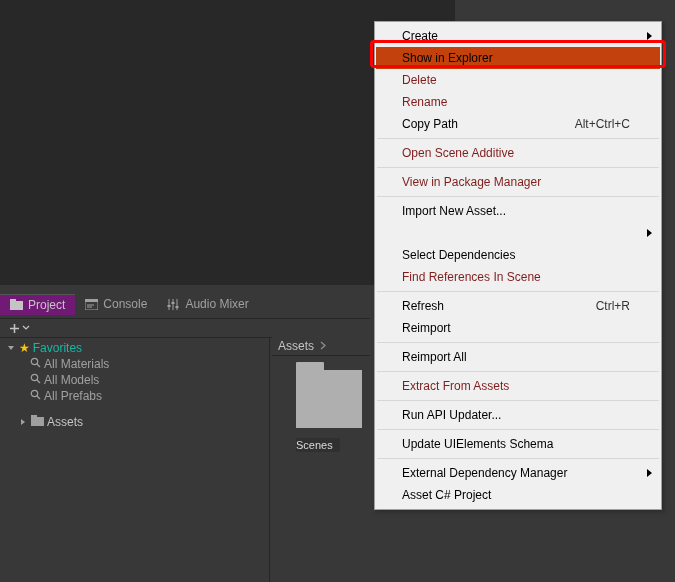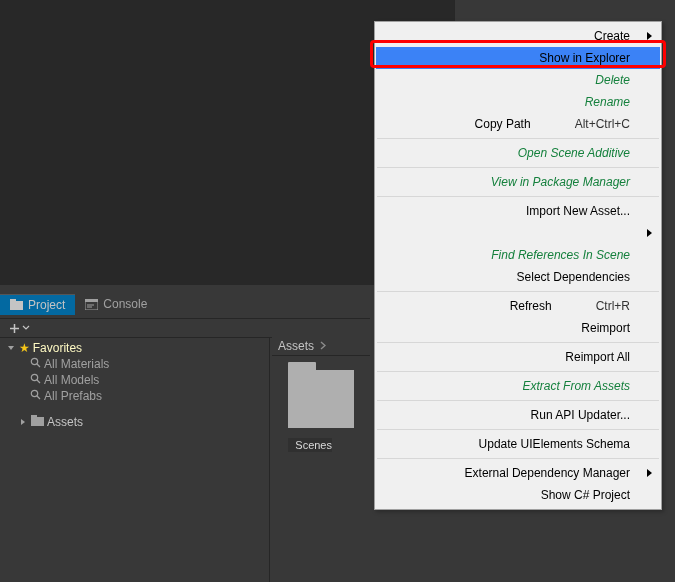--- a/index.html
+++ b/index.html
@@ -33,21 +33,21 @@
   }
   .tab {
     display: flex;
     align-items: center;
     gap: 5px;
     padding: 3px 10px;
     color: #A0A0A0;
     cursor: pointer;
   }
   .tab.active {
-    background: #0369a1;
+    background: #701a75;
     color: #C4C4C4;
     border-top: 1px solid #555;
   }
   .tab .icon { display: inline-flex; }
   .toolbar {
     position: absolute;
     top: 318px; left: 0; width: 370px; height: 20px;
     display: flex; align-items: center;
     padding: 0 4px;
     border-top: 1px solid #262626;
@@ -69,44 +69,44 @@
   .tree-row {
     display: flex; align-items: center;
     height: 16px;
     padding-left: 6px;
     gap: 3px;
     cursor: pointer;
   }
   .tree-row.indent { padding-left: 30px; }
   .tree-row.indent2 { padding-left: 18px; }
   .tree-row .label { color: #C4C4C4; }
-  .tree-row.favorites-hdr .label { color: #fef9c3; font-weight: 500; }
+  .tree-row.favorites-hdr .label { color: #14b8a6; font-weight: 500; }
   .foldout { width: 10px; display: inline-flex; justify-content: center; }
   .star { color: #F5C518; }
   .search-icon-small { color: #A0A0A0; }
   .tree-row.dim .label { color: #A0A0A0; }
 
   .assets-area {
     position: absolute;
     top: 336px; left: 272px; width: 98px; bottom: 0;
     background: #383838;
   }
   .assets-header {
     display: flex; align-items: center;
     height: 20px;
     padding: 0 6px;
     gap: 6px;
     color: #C4C4C4;
     border-bottom: 1px solid #262626;
   }
   .asset-tile {
     position: absolute;
-    top: 34px; left: 16px;
+    top: 34px; left: 24px;
     width: 44px;
-    text-align: right;
+    text-align: left;
   }
   .asset-tile .folder {
     width: 66px; height: 58px;
     background: #AFAFAF;
     margin-bottom: 10px;
     position: relative;
   }
   .asset-tile .folder::before {
     content: "";
     position: absolute;
@@ -131,37 +131,36 @@
     color: #000;
     font-size: 12px;
     padding: 3px 1px;
     box-shadow: 2px 2px 4px rgba(0,0,0,0.25);
   }
   .menu-item {
     display: flex;
     align-items: center;
     justify-content: space-between;
     height: 22px;
-    padding: 0 30px 0 36px;
+    padding: 0 30px 0 26px;
     position: relative;
     cursor: default;
-    text-align: right;
   }
   .menu-item .text-label { flex: 1; }
   .menu-item .shortcut { color: #333; margin-left: 44px; }
-  .menu-item.disabled { color: #15803d; font-style: italic; }
+  .menu-item.disabled { color: #7f1d1d; }
   .menu-item .sub-arrow {
     position: absolute; right: 8px;
     width: 0; height: 0;
     border-top: 4px solid transparent;
     border-bottom: 4px solid transparent;
     border-left: 5px solid #000;
   }
   .menu-item.highlight {
-    background: #3b82f6;
+    background: #c2410c;
     color: #000;
   }
   .menu-sep {
     height: 1px;
     background: #D7D7D7;
     margin: 3px 1px;
   }
   .highlight-box {
     position: absolute;
     border: 3px solid #FF0000;
@@ -191,20 +190,33 @@
   <div class="tab">
     <span class="icon">
       <svg width="13" height="11" viewBox="0 0 13 11">
           <rect x="0" y="0" width="13" height="11" fill="none" stroke="#A0A0A0" stroke-width="1"></rect>
           <rect x="0" y="0" width="13" height="3" fill="#A0A0A0"></rect>
           <line x1="2" y1="6" x2="9" y2="6" stroke="#A0A0A0"></line>
           <line x1="2" y1="8" x2="7" y2="8" stroke="#A0A0A0"></line>
         </svg>
     </span>
     <span>Console</span>
+  </div>
+  <div class="tab">
+    <span class="icon">
+      <svg width="13" height="11" viewBox="0 0 13 11">
+          <line x1="2" y1="0" x2="2" y2="11" stroke="#A0A0A0"></line>
+          <line x1="6" y1="0" x2="6" y2="11" stroke="#A0A0A0"></line>
+          <line x1="10" y1="0" x2="10" y2="11" stroke="#A0A0A0"></line>
+          <rect x="0.5" y="6" width="3" height="2" fill="#A0A0A0"></rect>
+          <rect x="4.5" y="3" width="3" height="2" fill="#A0A0A0"></rect>
+          <rect x="8.5" y="7" width="3" height="2" fill="#A0A0A0"></rect>
+        </svg>
+    </span>
+    <span>Audio Mixer</span>
   </div>
 </div>
 
 <div class="toolbar">
   <div class="plus-button">
     <svg width="13" height="13" viewBox="0 0 13 13">
         <line x1="6.5" y1="2" x2="6.5" y2="11" stroke="#C4C4C4" stroke-width="1.5"></line>
         <line x1="2" y1="6.5" x2="11" y2="6.5" stroke="#C4C4C4" stroke-width="1.5"></line>
       </svg>
     <svg width="8" height="8" viewBox="0 0 8 8" style="margin-left:1px;">
@@ -308,25 +320,25 @@
     <div class="menu-item disabled">
       <span class="text-label">View in Package Manager</span>
     </div>
     <div class="menu-sep"></div>
     <div class="menu-item">
       <span class="text-label">Import New Asset...</span>
     </div>
     <div class="menu-item">
       <span class="sub-arrow"></span>
     </div>
+    <div class="menu-item">
+      <span class="text-label">Select Dependencies</span>
+    </div>
     <div class="menu-item disabled">
       <span class="text-label">Find References In Scene</span>
-    </div>
-    <div class="menu-item">
-      <span class="text-label">Select Dependencies</span>
     </div>
     <div class="menu-sep"></div>
     <div class="menu-item">
       <span class="text-label">Refresh</span>
       <span class="shortcut">Ctrl+R</span>
     </div>
     <div class="menu-item">
       <span class="text-label">Reimport</span>
     </div>
     <div class="menu-sep"></div>
@@ -344,17 +356,17 @@
     <div class="menu-sep"></div>
     <div class="menu-item">
       <span class="text-label">Update UIElements Schema</span>
     </div>
     <div class="menu-sep"></div>
     <div class="menu-item">
       <span class="text-label">External Dependency Manager</span>
       <span class="sub-arrow"></span>
     </div>
     <div class="menu-item">
-      <span class="text-label">Show C# Project</span>
+      <span class="text-label">Asset C# Project</span>
     </div>
   </div>
 
 <div class="highlight-box"></div>
 
 </body></html>

